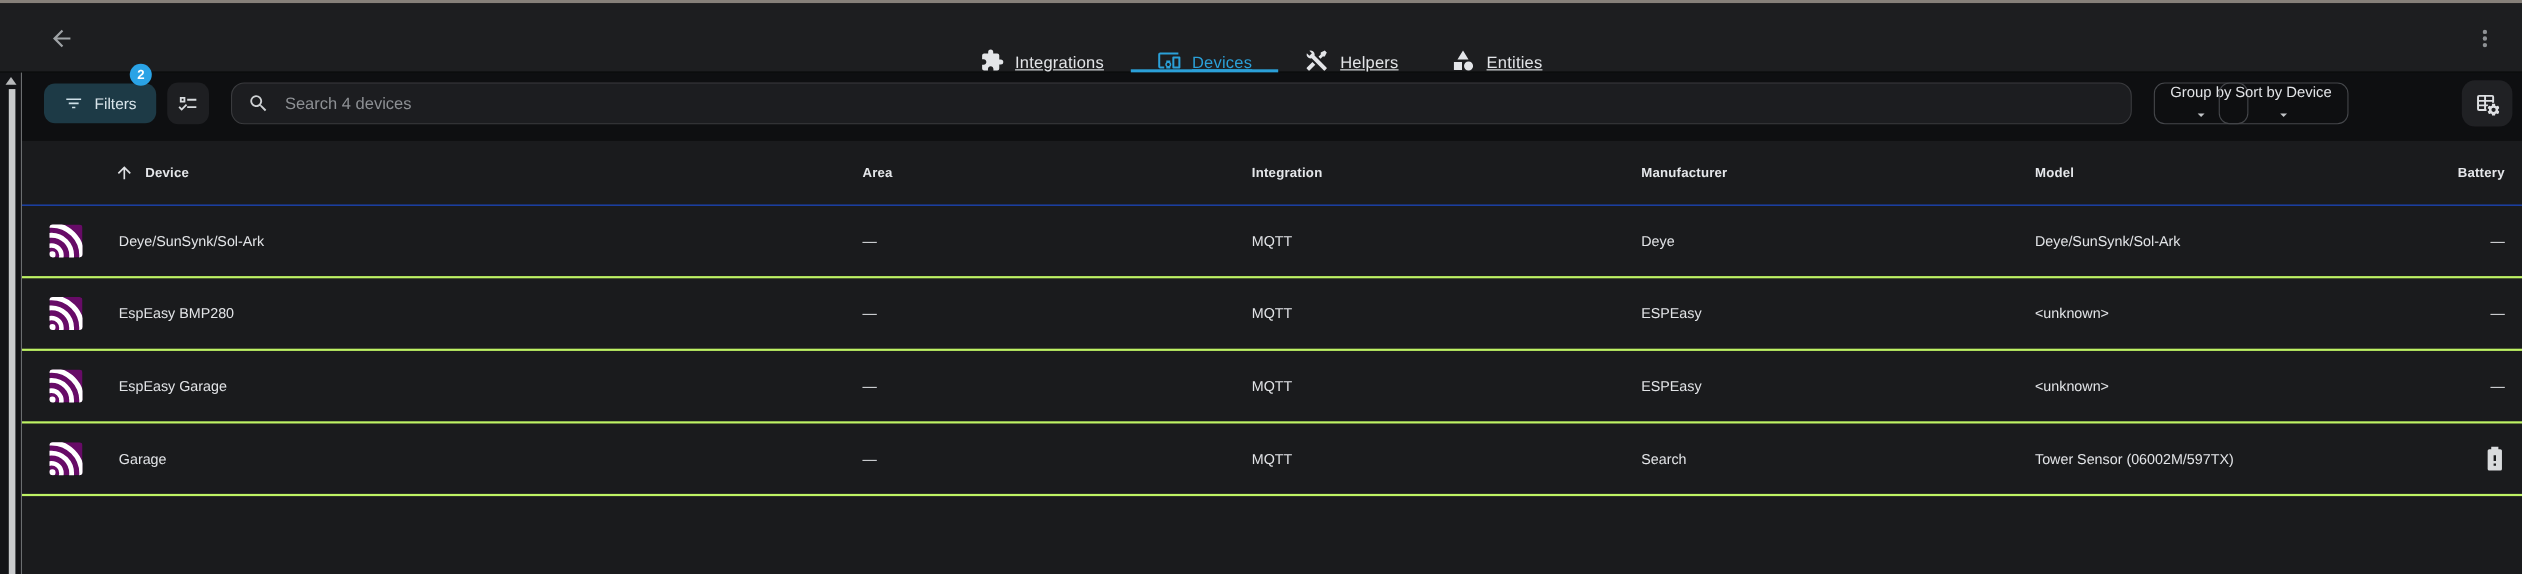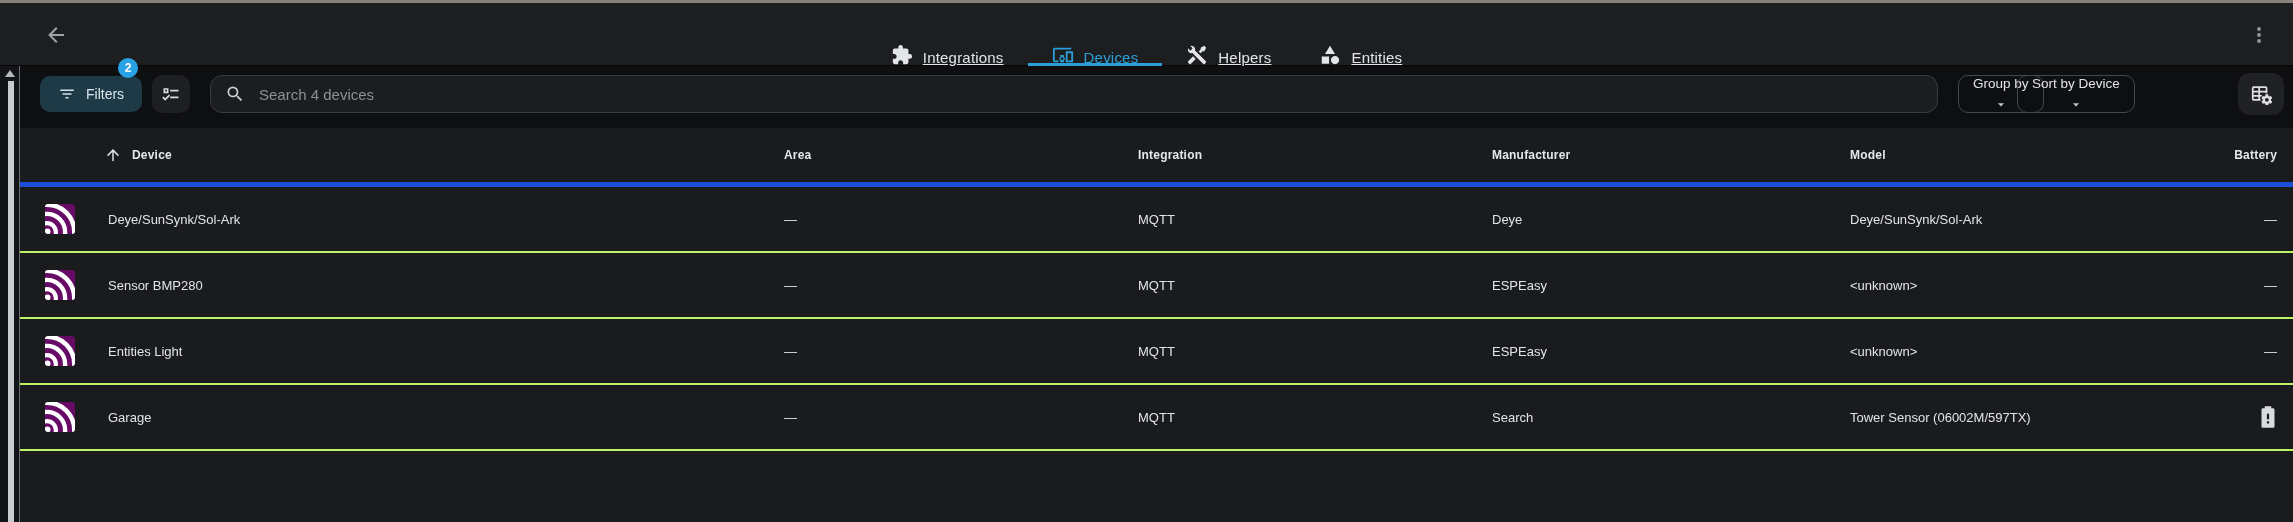--- a/index.html
+++ b/index.html
@@ -83,21 +83,21 @@
   .groupby-btn { left:1938px; }
   .sortby-btn  { left:1997px; }
   .gridcog-btn {
     position:absolute; left:2218px; top:7px; width:46px; height:42px; border-radius:12px;
     background:#202124; color:#dee0e3; display:flex; align-items:center; justify-content:center; cursor:pointer;
   }
   .gridcog-btn svg { width:22px; height:22px; }
 
   
   .table-area { position:absolute; left:20px; top:128px; right:0; bottom:0; background:#1a1b1d; }
-  .thead { position:relative; height:59px; border-bottom:5px solid #1d4ed8; }
+  .thead { position:relative; height:59px; border-bottom:1px solid #1d4ed8; }
   .th {
     position:absolute; top:50%; transform:translateY(-50%);
     color:#e5e7ea; font-size:12px; font-weight:700; letter-spacing:.2px; cursor:pointer; white-space:nowrap;
   }
   .sort-arrow { position:absolute; left:84px; top:50%; transform:translateY(-50%); width:18px; height:18px; color:#dfe1e4; }
   .th-device { left:112px; }  .th-area { left:764px; }  .th-integration { left:1118px; }
   .th-manufacturer { left:1472px; }  .th-model { left:1830px; }
   .th-battery { left:auto; right:16px; text-align:right; }
 
   .row { position:relative; height:66px; border-bottom:2px solid #bef264; cursor:pointer; }
@@ -251,41 +251,41 @@
   <svg viewBox="0 0 24 24">
     <rect x="0" y="0" width="24" height="24" rx="2" fill="#670b67"></rect>
     <g fill="none" stroke="#ffffff">
       <circle cx="1.5" cy="22.5" r="7.2" stroke-width="3.3"></circle>
       <circle cx="1.5" cy="22.5" r="14.6" stroke-width="3.5"></circle>
       <circle cx="1.5" cy="22.5" r="22" stroke-width="3.7"></circle>
     </g>
     <circle cx="2" cy="22" r="2.4" fill="#ffffff"></circle>
   </svg>
 </span>
-    <span class="cell c-name">Sensor BMP280</span>
+    <span class="cell c-name">EspEasy BMP280</span>
     <span class="cell c-area">—</span>
     <span class="cell c-int">MQTT</span>
     <span class="cell c-man">ESPEasy</span>
     <span class="cell c-model">&lt;unknown&gt;</span>
     <span class="cell c-batt">—</span>
   </div>
 
   <div class="row">
     <span class="cell icon-cell">
   <svg viewBox="0 0 24 24">
     <rect x="0" y="0" width="24" height="24" rx="2" fill="#670b67"></rect>
     <g fill="none" stroke="#ffffff">
       <circle cx="1.5" cy="22.5" r="7.2" stroke-width="3.3"></circle>
       <circle cx="1.5" cy="22.5" r="14.6" stroke-width="3.5"></circle>
       <circle cx="1.5" cy="22.5" r="22" stroke-width="3.7"></circle>
     </g>
     <circle cx="2" cy="22" r="2.4" fill="#ffffff"></circle>
   </svg>
 </span>
-    <span class="cell c-name">Entities Light</span>
+    <span class="cell c-name">EspEasy Garage</span>
     <span class="cell c-area">—</span>
     <span class="cell c-int">MQTT</span>
     <span class="cell c-man">ESPEasy</span>
     <span class="cell c-model">&lt;unknown&gt;</span>
     <span class="cell c-batt">—</span>
   </div>
 
   <div class="row">
     <span class="cell icon-cell">
   <svg viewBox="0 0 24 24">

